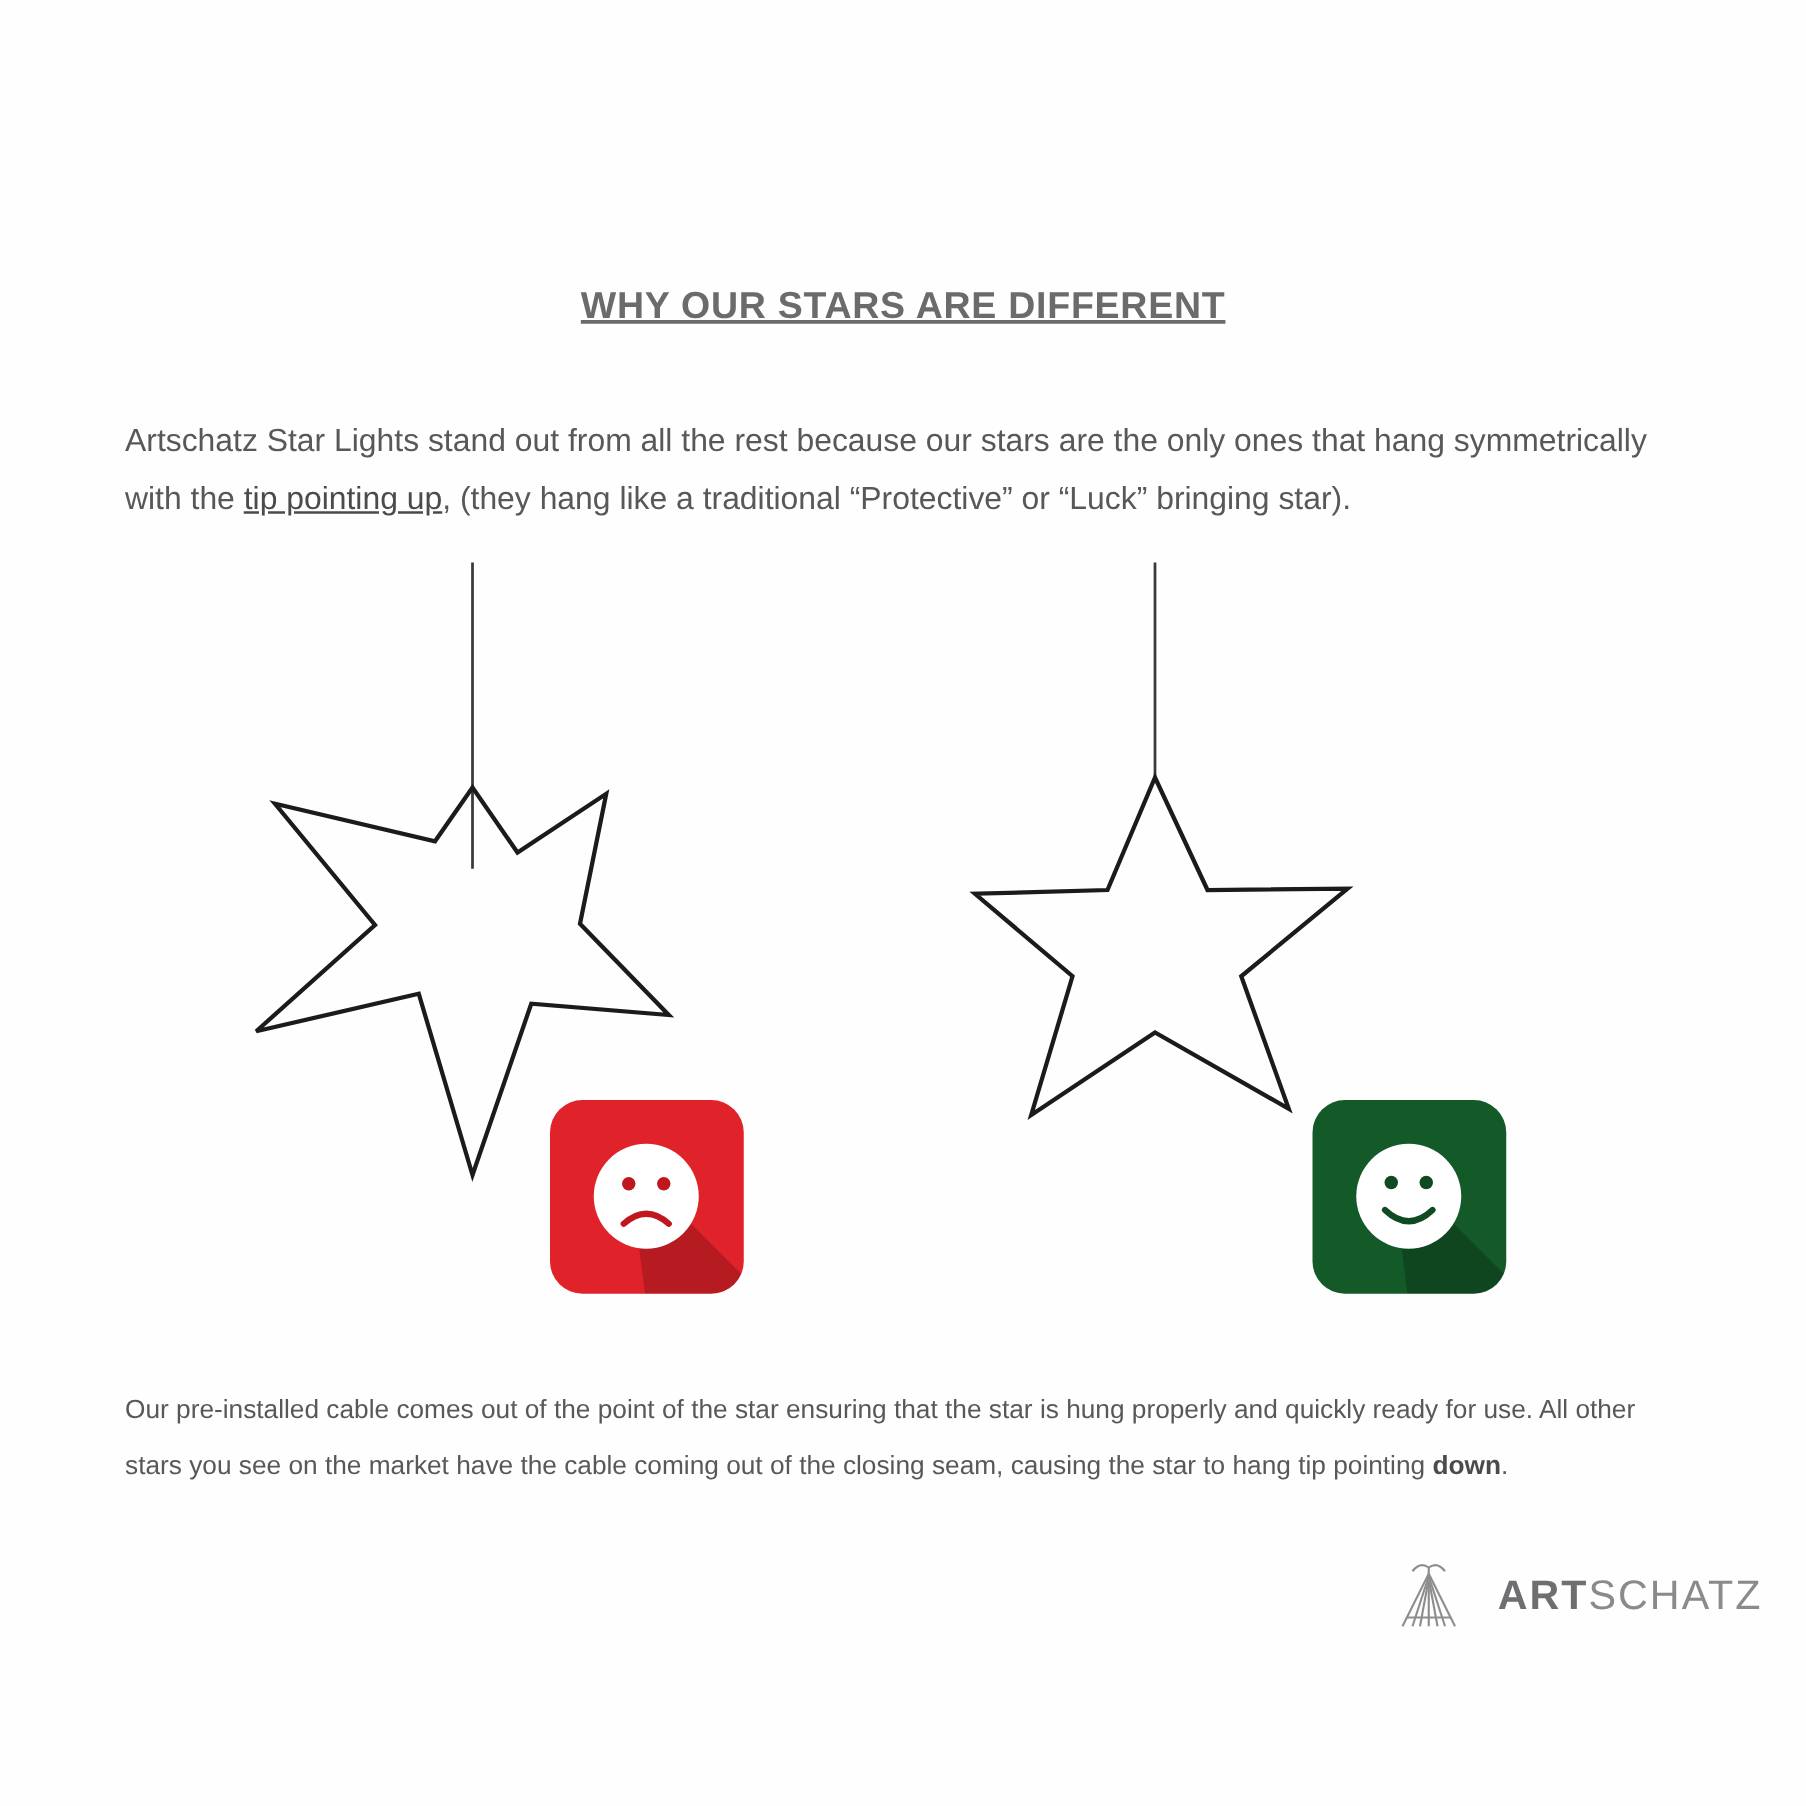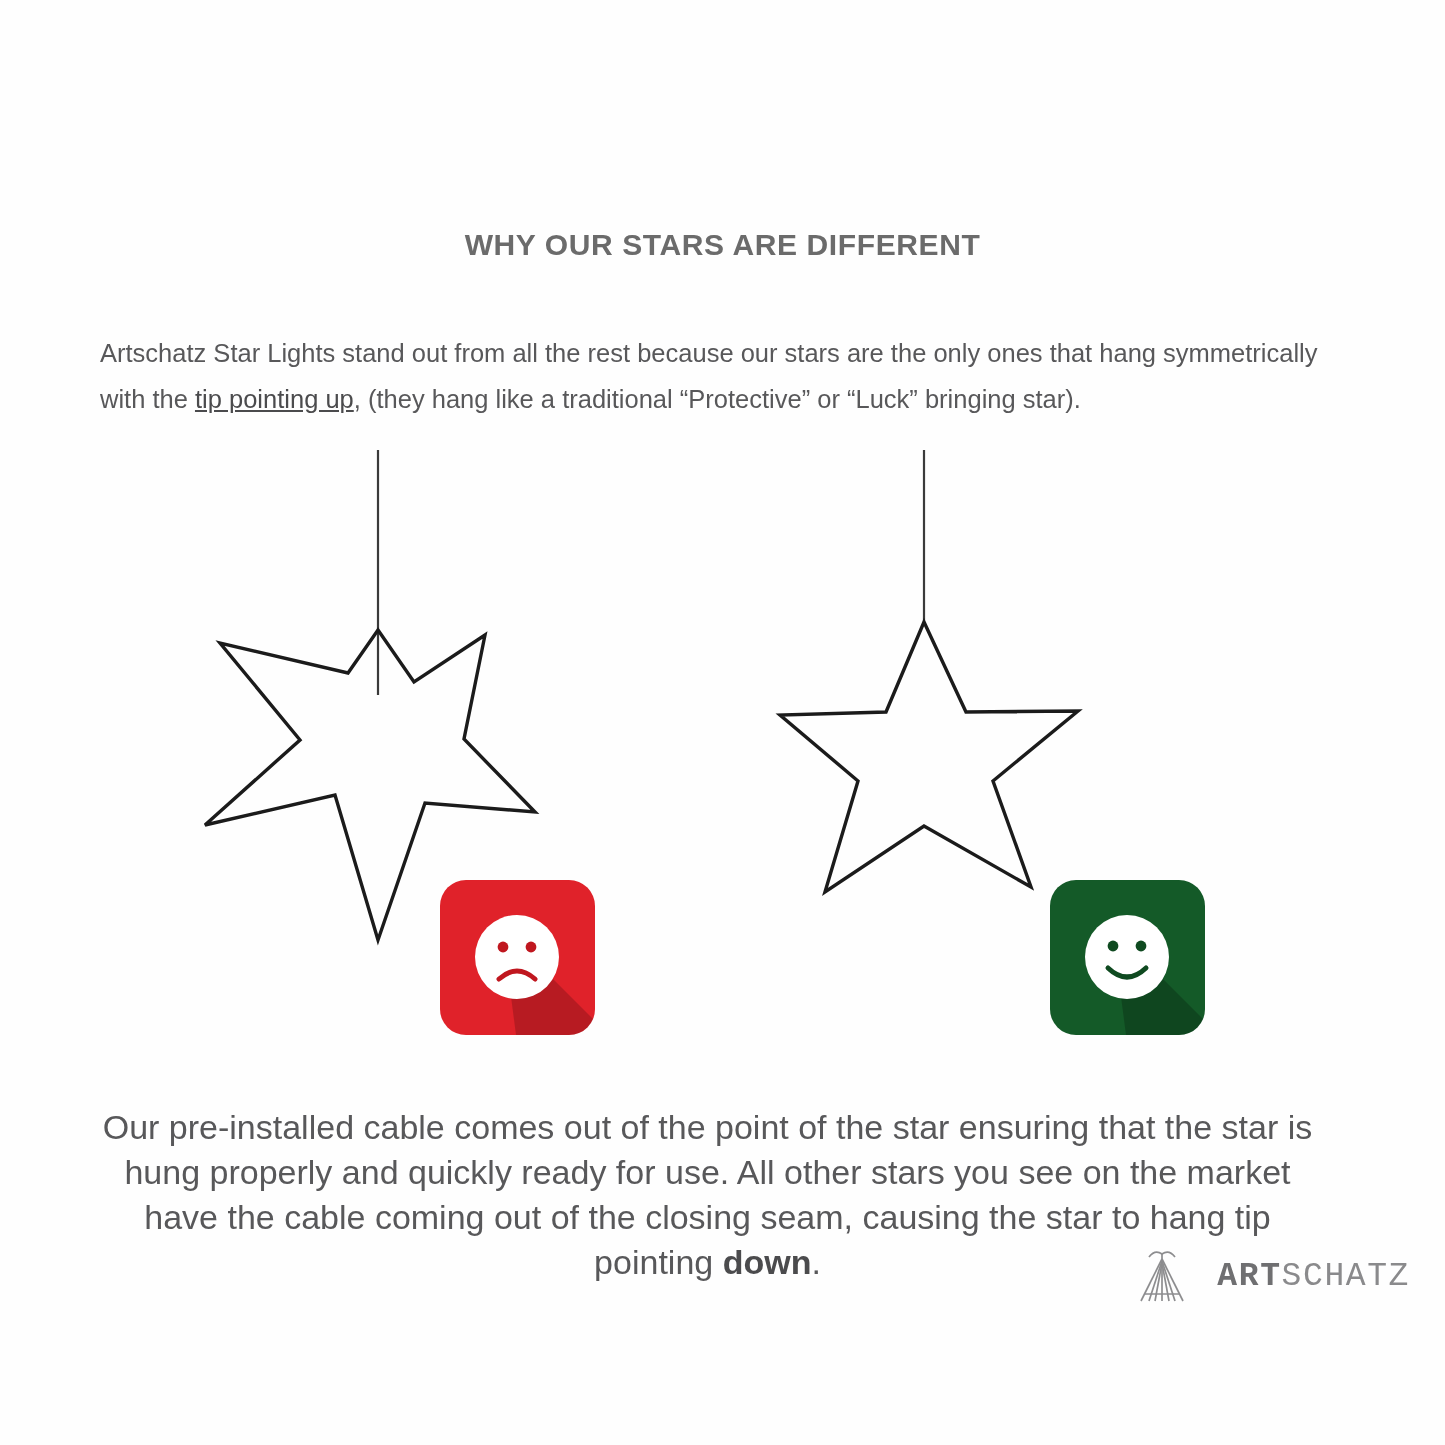--- a/index.html
+++ b/index.html
@@ -25,20 +25,21 @@
   .title {
     position: absolute;
     top: 228px;
     left: 0;
     width: 100%;
     text-align: center;
     font-size: 30px;
     font-weight: bold;
     letter-spacing: 0.6px;
     color: #6b6b6b;
+    text-decoration: underline;
   }
 
   .intro {
     position: absolute;
     top: 330px;
     left: 100px;
     width: 1268px;
     font-size: 25.5px;
     line-height: 46px;
     color: #58585a;
@@ -48,24 +49,23 @@
     font-weight: normal;
     text-decoration: underline;
     color: #4b4b4d;
   }
 
   .outro {
     position: absolute;
     top: 1105px;
     left: 100px;
     width: 1215px;
-    font-size: 34px;
+    font-size: 21px;
     line-height: 45px;
     color: #58585a;
-    text-align: center;
   }
 
   .outro .strong {
     font-weight: bold;
     color: #4b4b4d;
   }
 
   .figures {
     position: absolute;
     top: 440px;
@@ -115,21 +115,20 @@
     height: 100%;
   }
 
   .logo {
     position: absolute;
     right: 35px;
     top: 1245px;
     display: flex;
     align-items: center;
     gap: 20px;
-    font-family: Liberation Mono, monospace;
   }
   .logo-mark {
     width: 70px;
     height: 62px;
   }
   .logo-text {
     font-size: 33px;
     letter-spacing: 1.6px;
     color: #6f6f71;
   }

